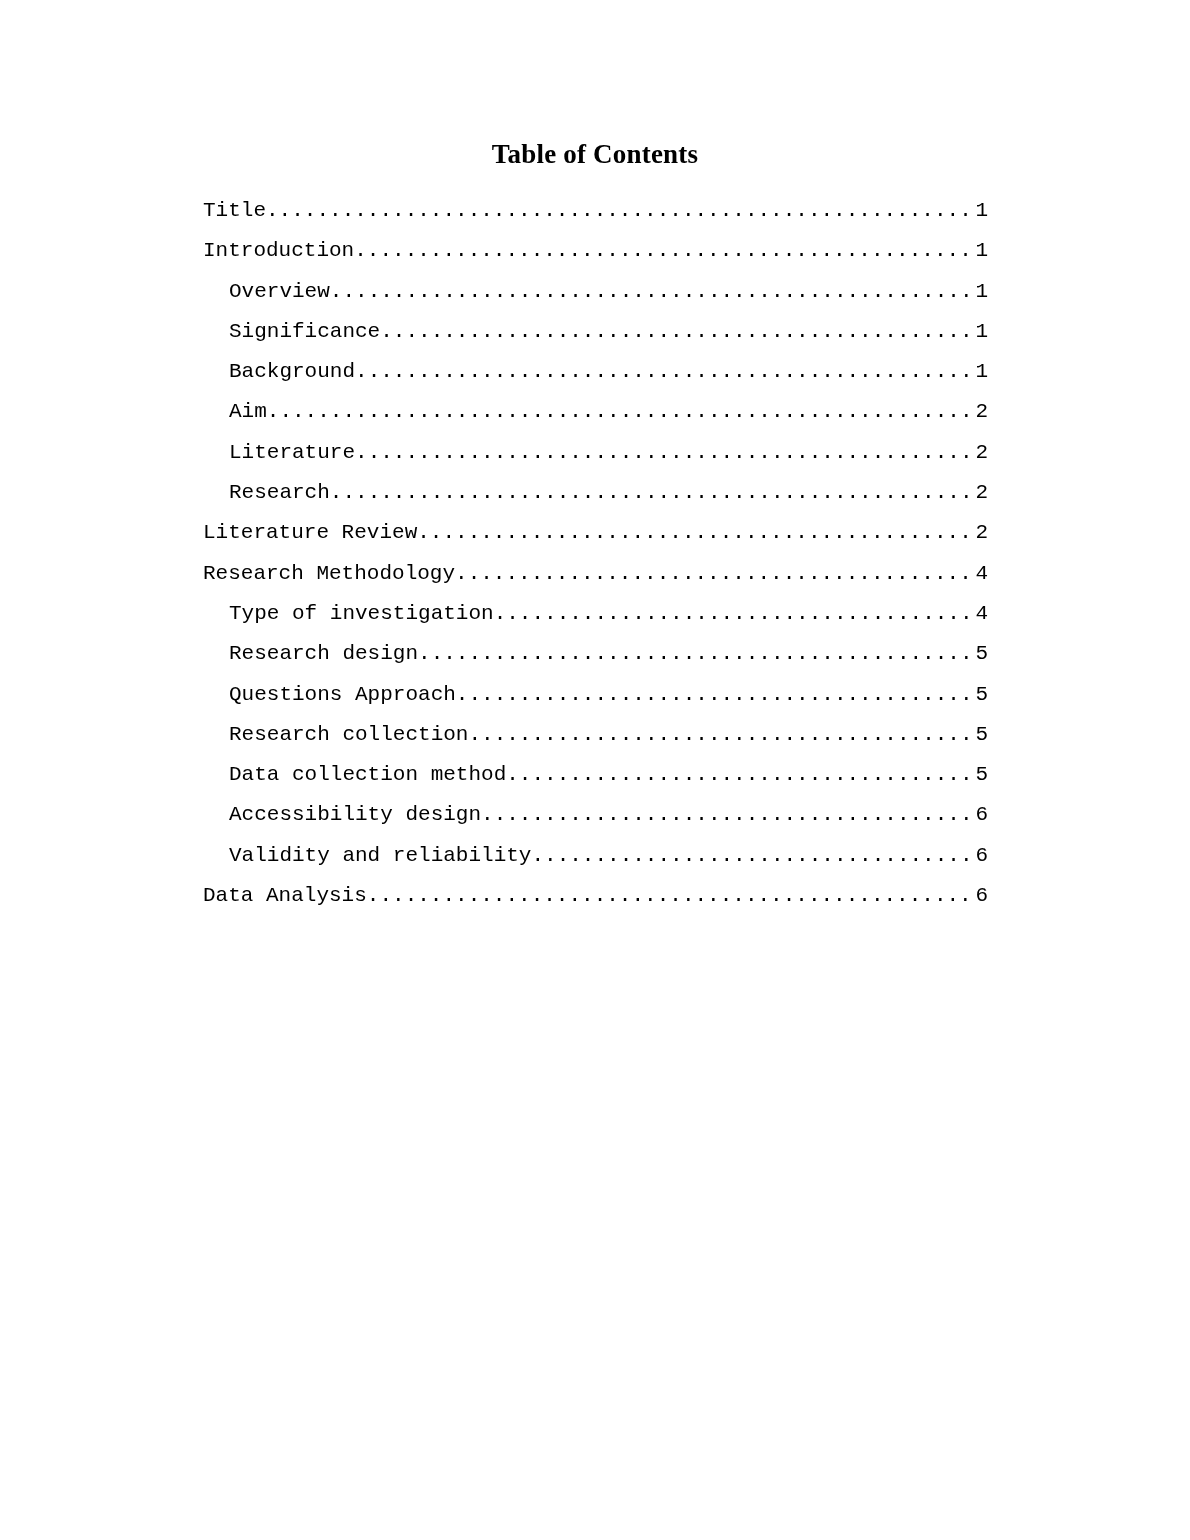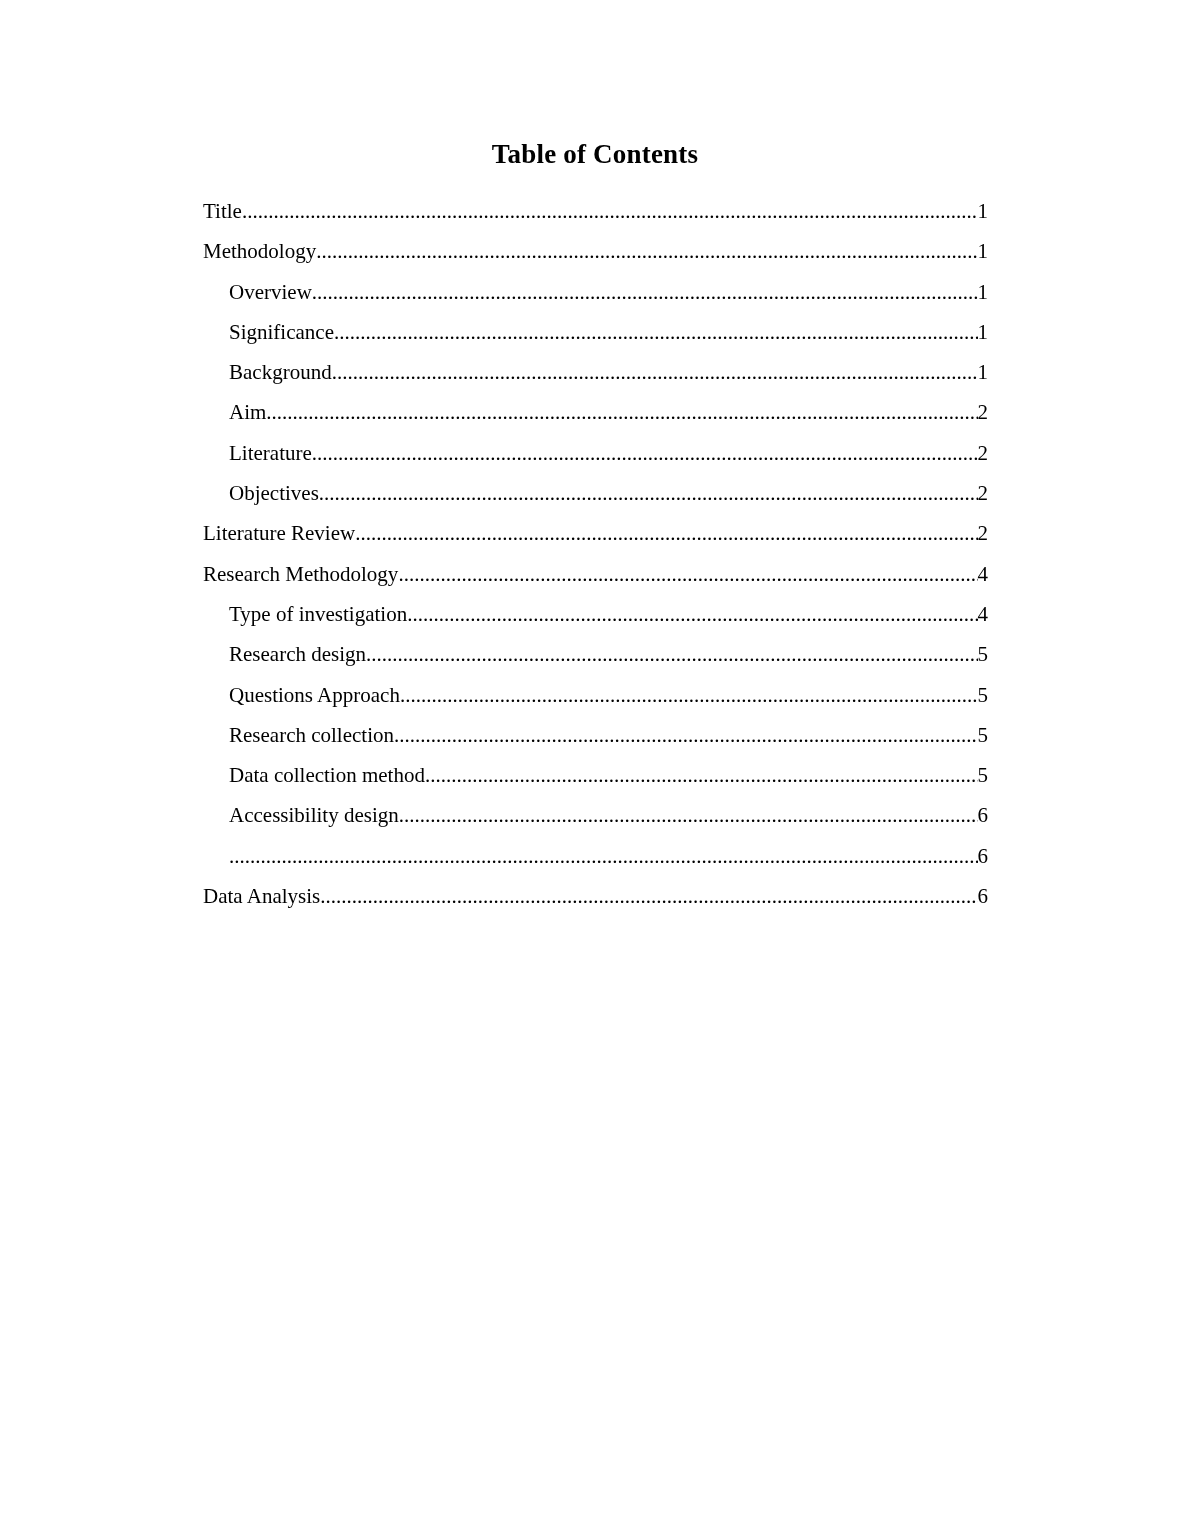--- a/index.html
+++ b/index.html
@@ -20,20 +20,21 @@
     font-size: 27px;
     line-height: 32px;
     font-weight: bold;
     letter-spacing: 0.2px;
   }
   .toc {
     margin-top: 21px;
     padding-left: 142px;
     padding-right: 141px;
     font-size: 21px;
+    font-family: Liberation Mono, monospace;
   }
   .entry {
     display: flex;
     align-items: baseline;
     height: 40.3px;
     line-height: 40.3px;
     white-space: nowrap;
   }
   .entry.level-1 { padding-left: 26px; }
   .label { flex: 0 0 auto; }
@@ -53,21 +54,21 @@
 
 <div class="page">
   <h1 class="doc-title">Table of Contents</h1>
   <div class="toc" id="toc">
       <div class="entry">
     <span class="label">Title</span>
     <span class="dots"></span>
     <span class="pagenum">1</span>
   </div>
       <div class="entry">
-    <span class="label">Methodology</span>
+    <span class="label">Introduction</span>
     <span class="dots"></span>
     <span class="pagenum">1</span>
   </div>
       <div class="entry level-1">
     <span class="label">Overview</span>
     <span class="dots"></span>
     <span class="pagenum">1</span>
   </div>
       <div class="entry level-1">
     <span class="label">Significance</span>
@@ -83,21 +84,21 @@
     <span class="label">Aim</span>
     <span class="dots"></span>
     <span class="pagenum">2</span>
   </div>
       <div class="entry level-1">
     <span class="label">Literature</span>
     <span class="dots"></span>
     <span class="pagenum">2</span>
   </div>
       <div class="entry level-1">
-    <span class="label">Objectives</span>
+    <span class="label">Research</span>
     <span class="dots"></span>
     <span class="pagenum">2</span>
   </div>
       <div class="entry">
     <span class="label">Literature Review</span>
     <span class="dots"></span>
     <span class="pagenum">2</span>
   </div>
       <div class="entry">
     <span class="label">Research Methodology</span>
@@ -128,20 +129,21 @@
     <span class="label">Data collection method</span>
     <span class="dots"></span>
     <span class="pagenum">5</span>
   </div>
       <div class="entry level-1">
     <span class="label">Accessibility design</span>
     <span class="dots"></span>
     <span class="pagenum">6</span>
   </div>
       <div class="entry level-1">
+    <span class="label">Validity and reliability</span>
     <span class="dots"></span>
     <span class="pagenum">6</span>
   </div>
       <div class="entry">
     <span class="label">Data Analysis</span>
     <span class="dots"></span>
     <span class="pagenum">6</span>
   </div>
     </div>
 </div>

